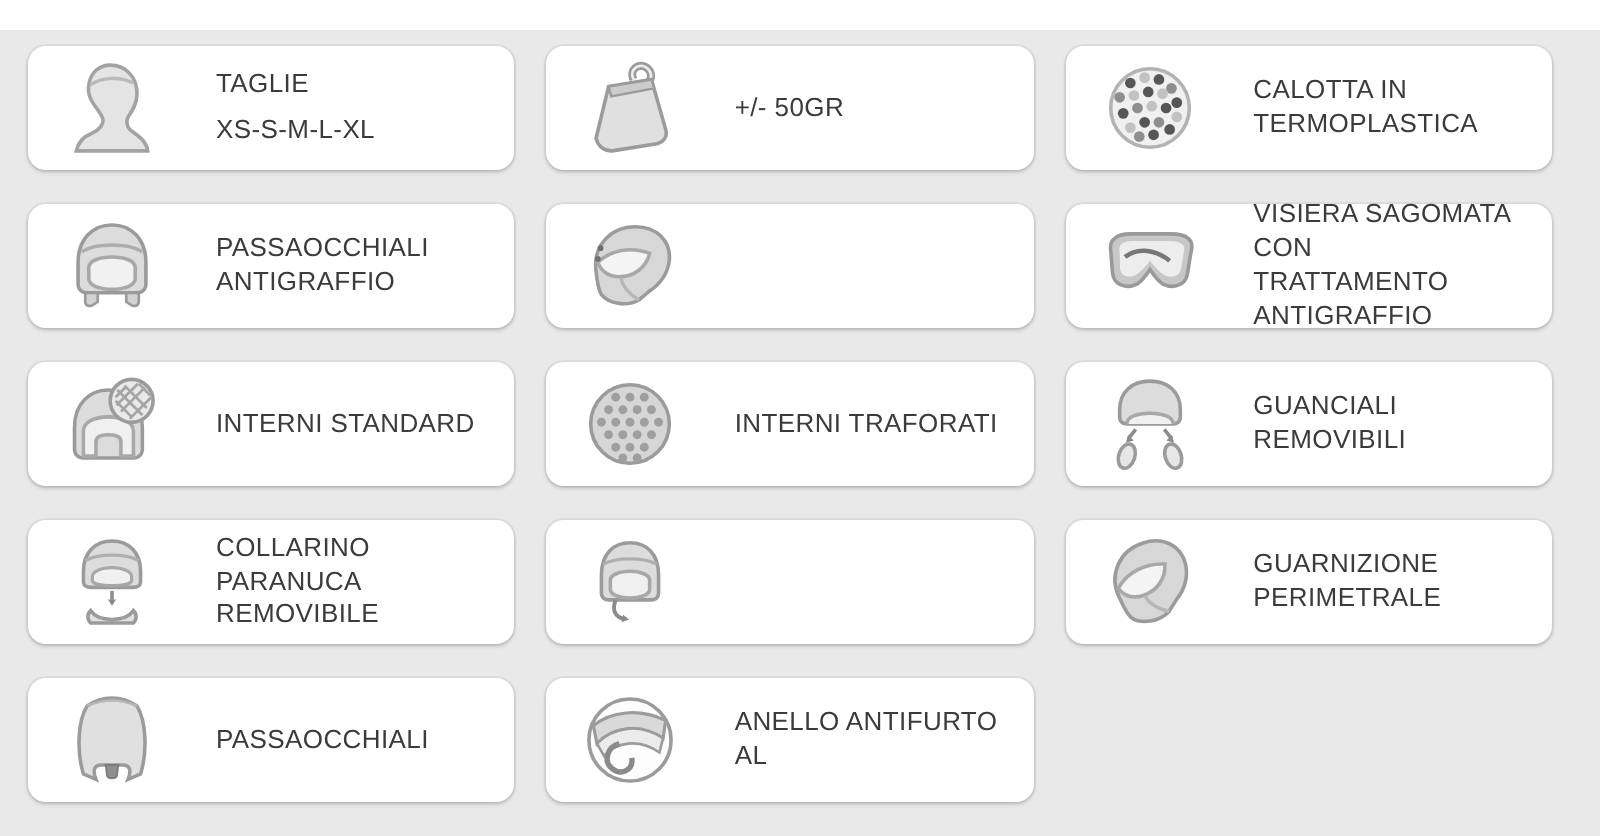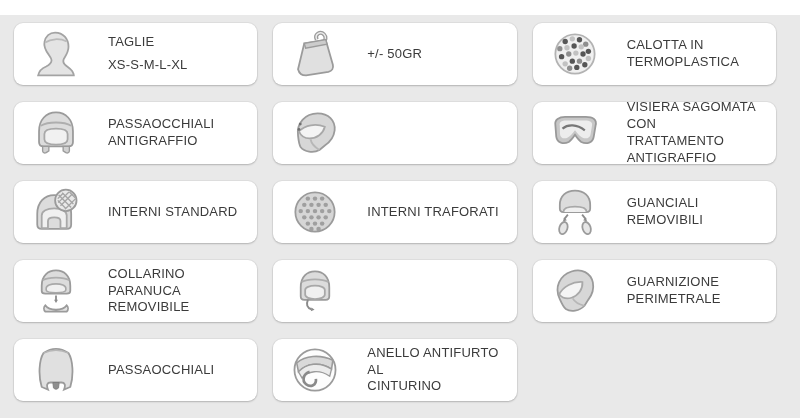--- a/index.html
+++ b/index.html
@@ -249,17 +249,16 @@
     <span class="icon">
           <svg viewBox="0 0 56 56" xmlns="http://www.w3.org/2000/svg">
     <circle cx="28" cy="28" r="23" fill="#fdfdfd" stroke="#9b9b9b" stroke-width="2"></circle>
     <path d="M7.5 20 C17 12 33 10 48 17 L46.5 27 C33 18 18 21 9.5 30 Z" fill="#d9d9d9" stroke="#9b9b9b" stroke-width="1.8"></path>
     <path d="M9.5 30 C18 21 33 18 46.5 27 L44.5 35 C33 27 20 29 13.5 37 Z" fill="#ebebeb" stroke="#9b9b9b" stroke-width="1.5"></path>
     <path d="M22 30 C15 32 13 40 18 44 C23 48 30 45 29 38" fill="none" stroke="#8a8a8a" stroke-width="3"></path>
   </svg>
         </span>
     <div class="label">
           <div class="line">ANELLO ANTIFURTO AL</div>
-          <div class="line">CINTURINO</div>
         </div>
   </div>
     </div>
 </div>
 
 </body></html>

